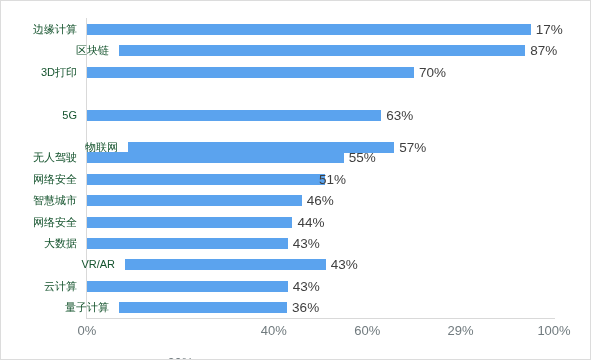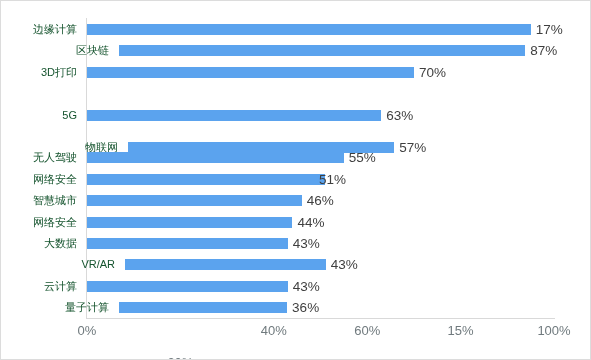--- a/index.html
+++ b/index.html
@@ -193,16 +193,16 @@
         <div class="cat-label">量子计算</div>
         <div class="bar-track" style="width: 467px;">
           <div class="bar-fill" style="width: 168.12px; background: rgb(91, 163, 238);"></div>
         </div>
         <div class="val-label" style="left: 259.12px; text-align: center;">36%</div>
       </div>
       <div class="tick-label" style="left: 86px;">0%</div>
       <div class="tick-label" style="left: 179.4px; margin-top: 32px;">20%</div>
       <div class="tick-label" style="left: 272.8px;">40%</div>
       <div class="tick-label" style="left: 366.2px;">60%</div>
-      <div class="tick-label" style="left: 459.6px;">15%</div>
+      <div class="tick-label" style="left: 459.6px;">29%</div>
       <div class="tick-label" style="left: 553px;">100%</div>
     </div>
 </div>
 
 </body></html>

